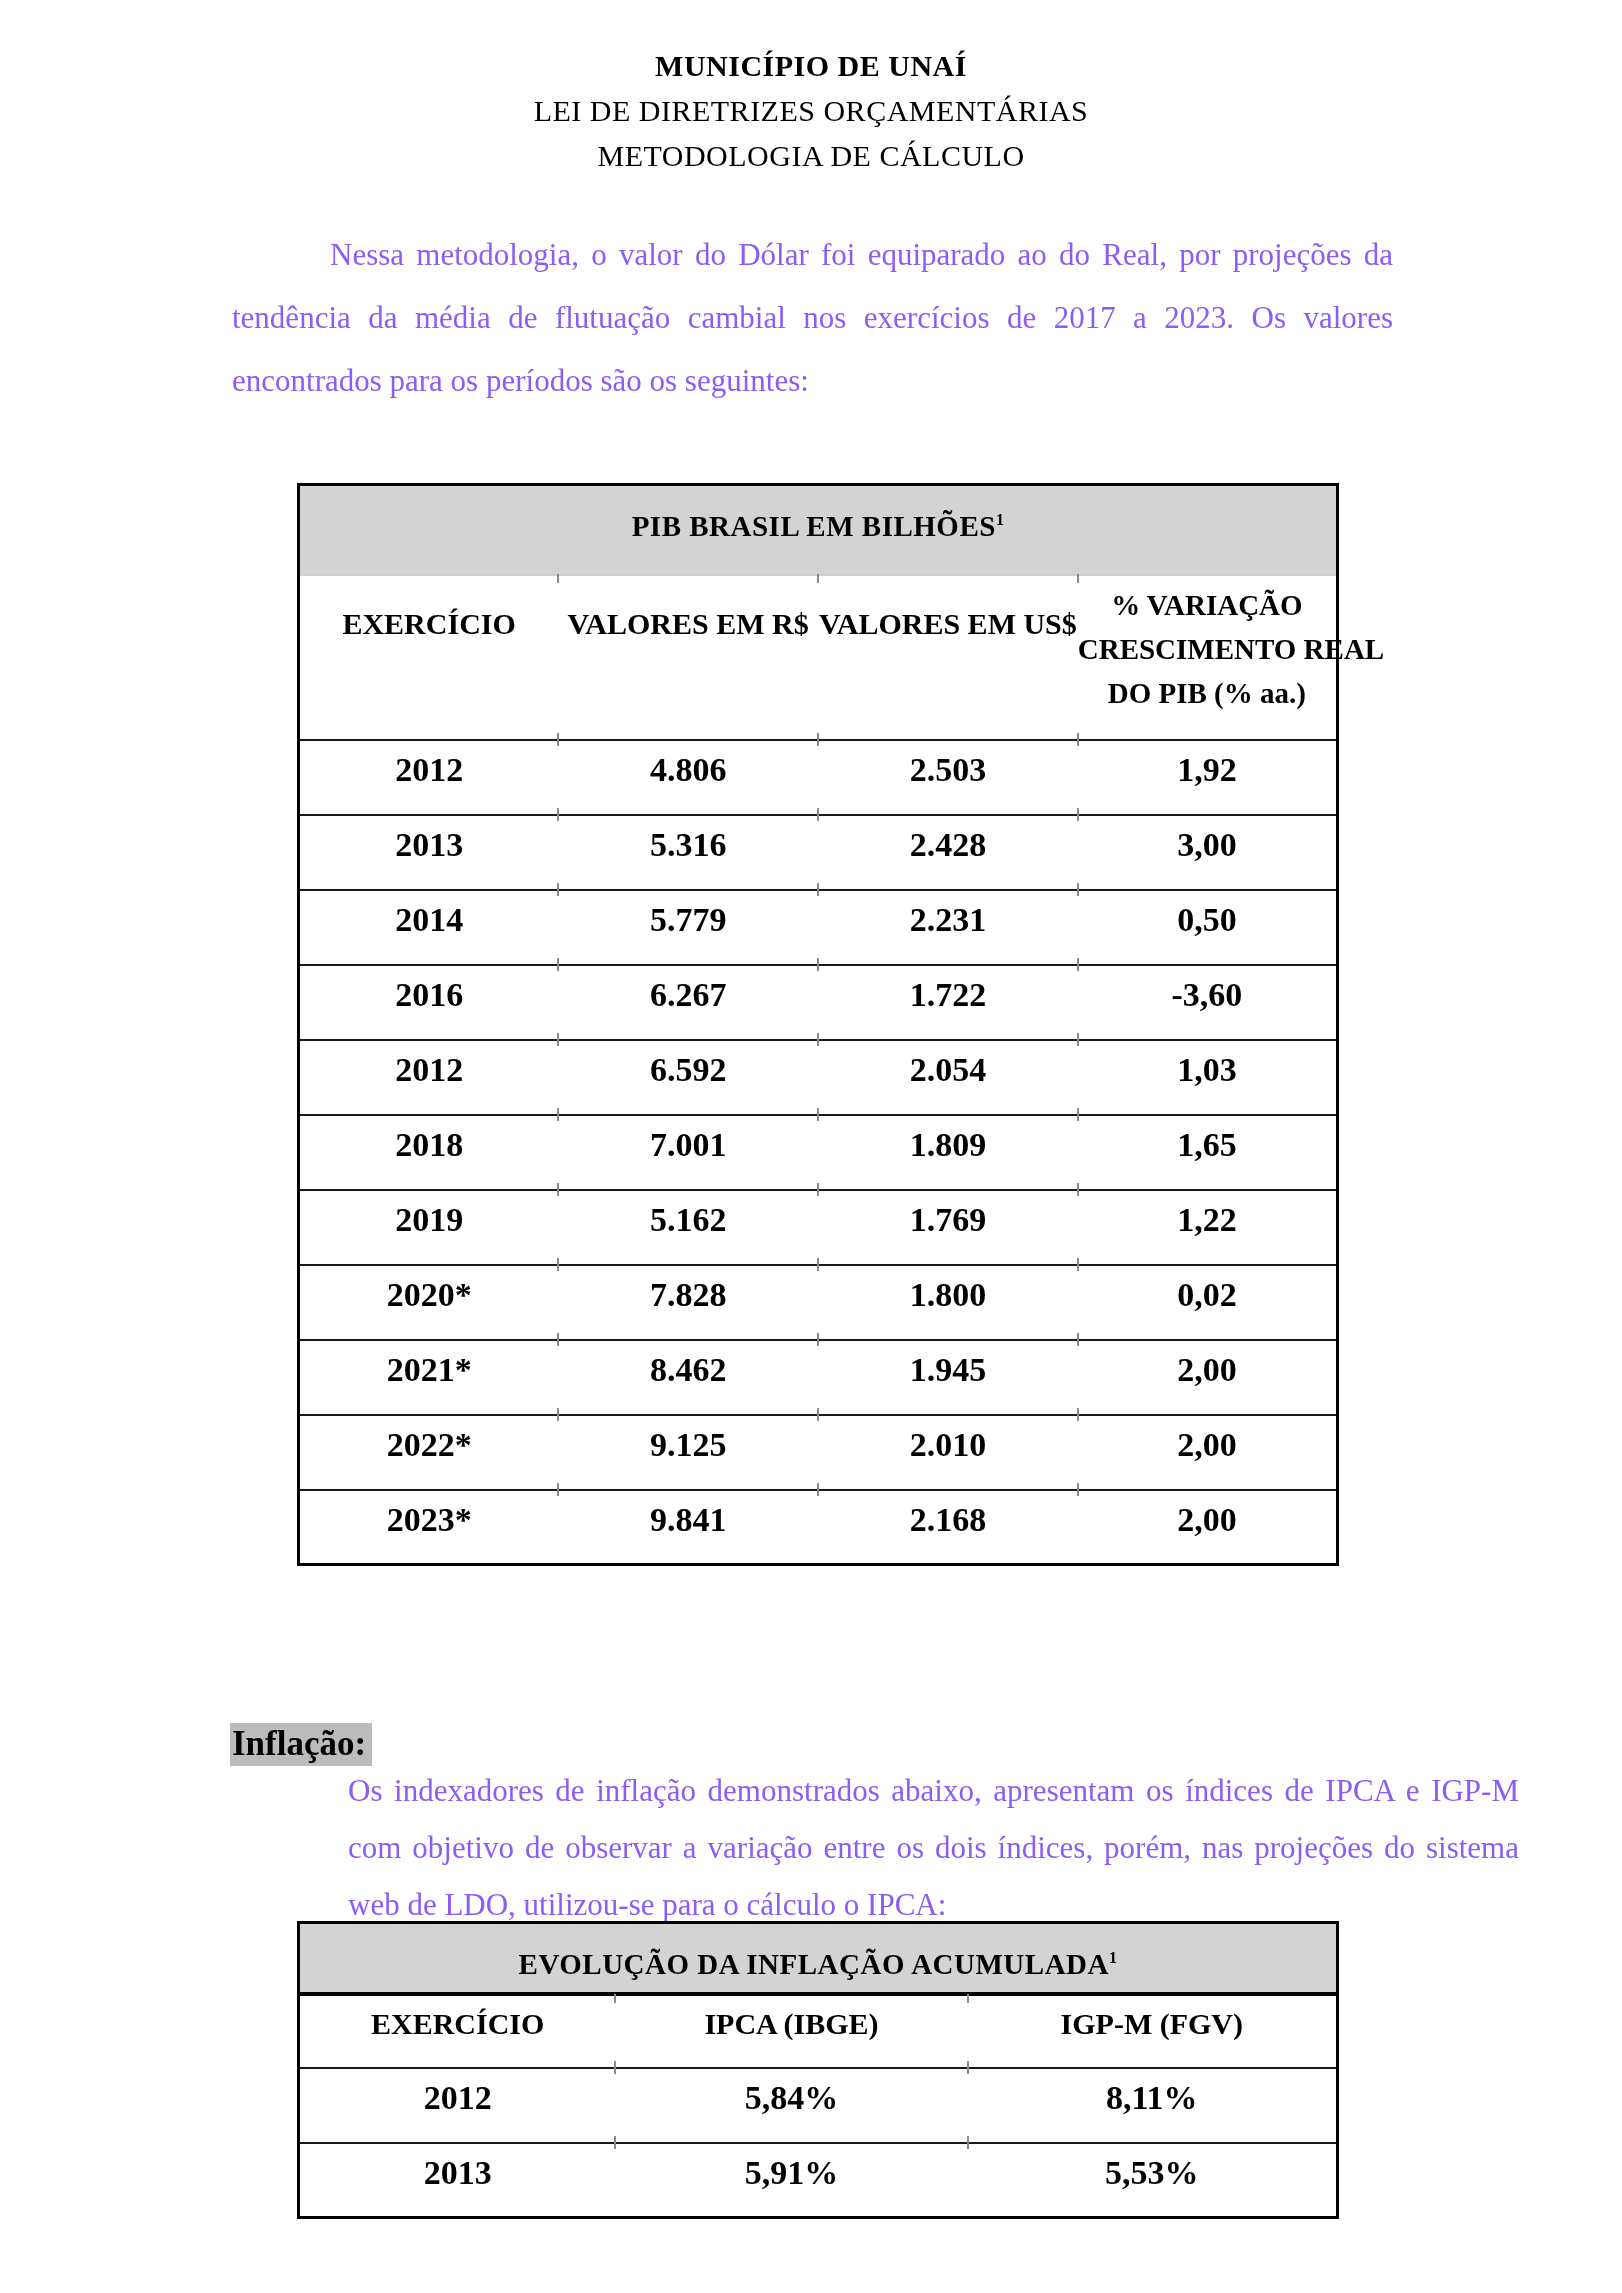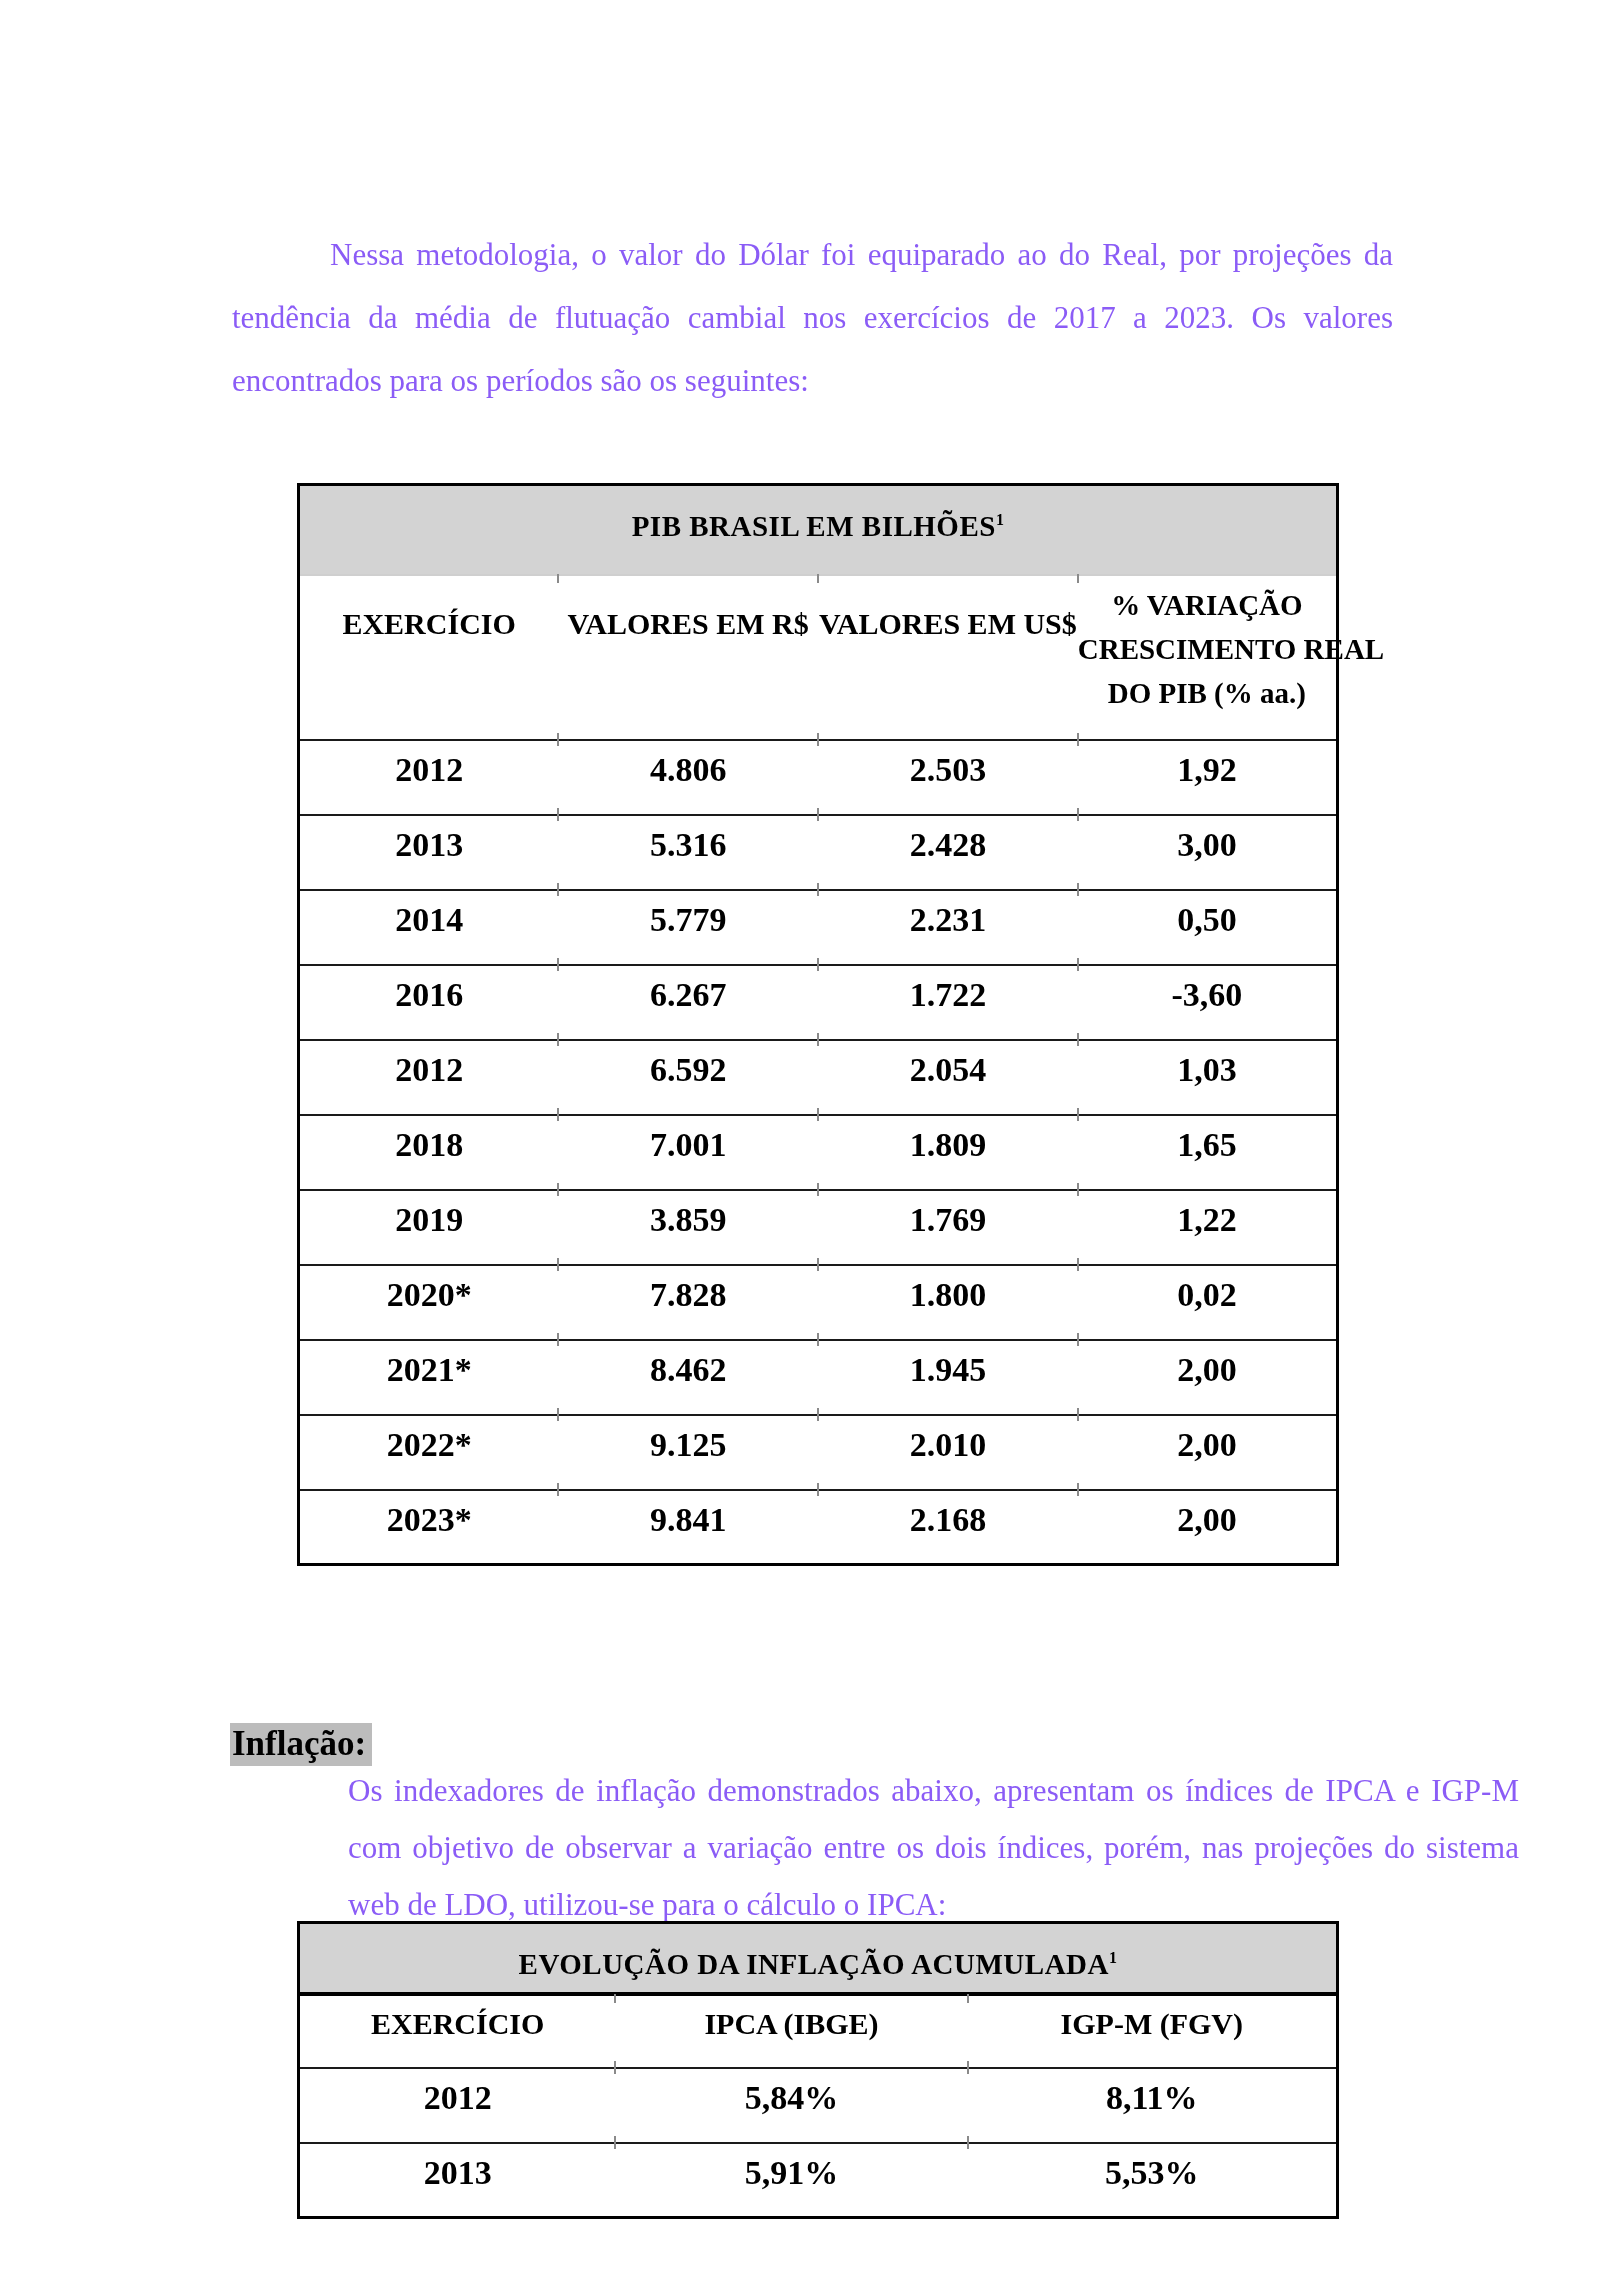--- a/index.html
+++ b/index.html
@@ -124,20 +124,25 @@
     left: -1px; top: -2px;
     width: 2px; height: 9.8px;
     background: #8a8a8a;
   }
 </style>
 </head>
 <body>
 
 <div class="page">
 
+  <header class="doc-header">
+    <div class="doc-title">MUNICÍPIO DE UNAÍ</div>
+    <div class="doc-sub">LEI DE DIRETRIZES ORÇAMENTÁRIAS</div>
+    <div class="doc-sub">METODOLOGIA DE CÁLCULO</div>
+  </header>
 
   <p class="para para1">Nessa metodologia, o valor do Dólar foi equiparado ao do Real, por projeções da tendência da média de flutuação cambial nos exercícios de 2017 a 2023. Os valores encontrados para os períodos são os seguintes:</p>
 
   <table class="doc-table table-pib">
     <colgroup>
       <col style="width:25%">
         <col style="width:25%">
         <col style="width:25%">
         <col style="width:25%">
     </colgroup>
@@ -188,21 +193,21 @@
           <td>1,03</td>
         </tr>
         <tr>
           <td>2018</td>
           <td>7.001</td>
           <td>1.809</td>
           <td>1,65</td>
         </tr>
         <tr>
           <td>2019</td>
-          <td>3.859</td>
+          <td>5.162</td>
           <td>1.769</td>
           <td>1,22</td>
         </tr>
         <tr>
           <td>2020*</td>
           <td>7.828</td>
           <td>1.800</td>
           <td>0,02</td>
         </tr>
         <tr>

